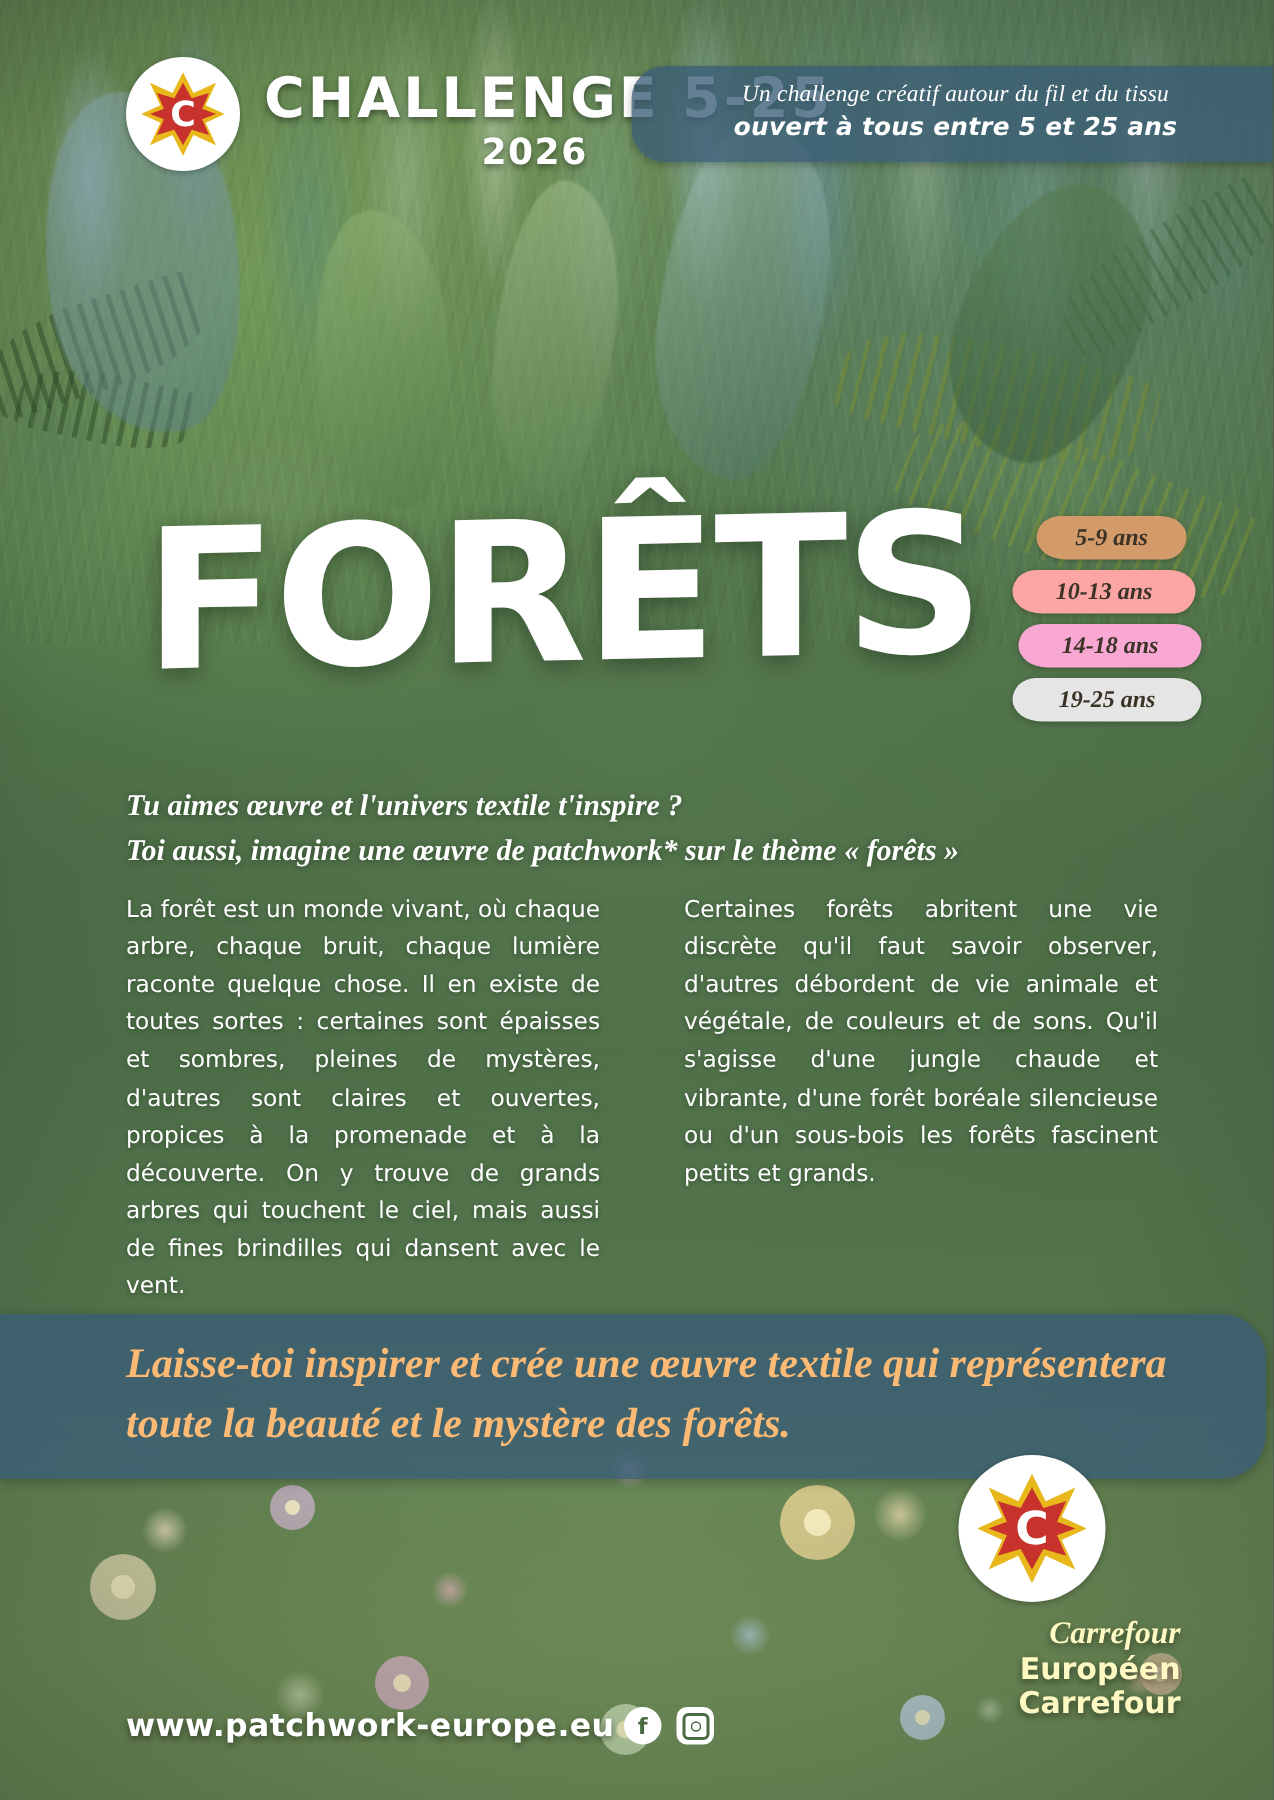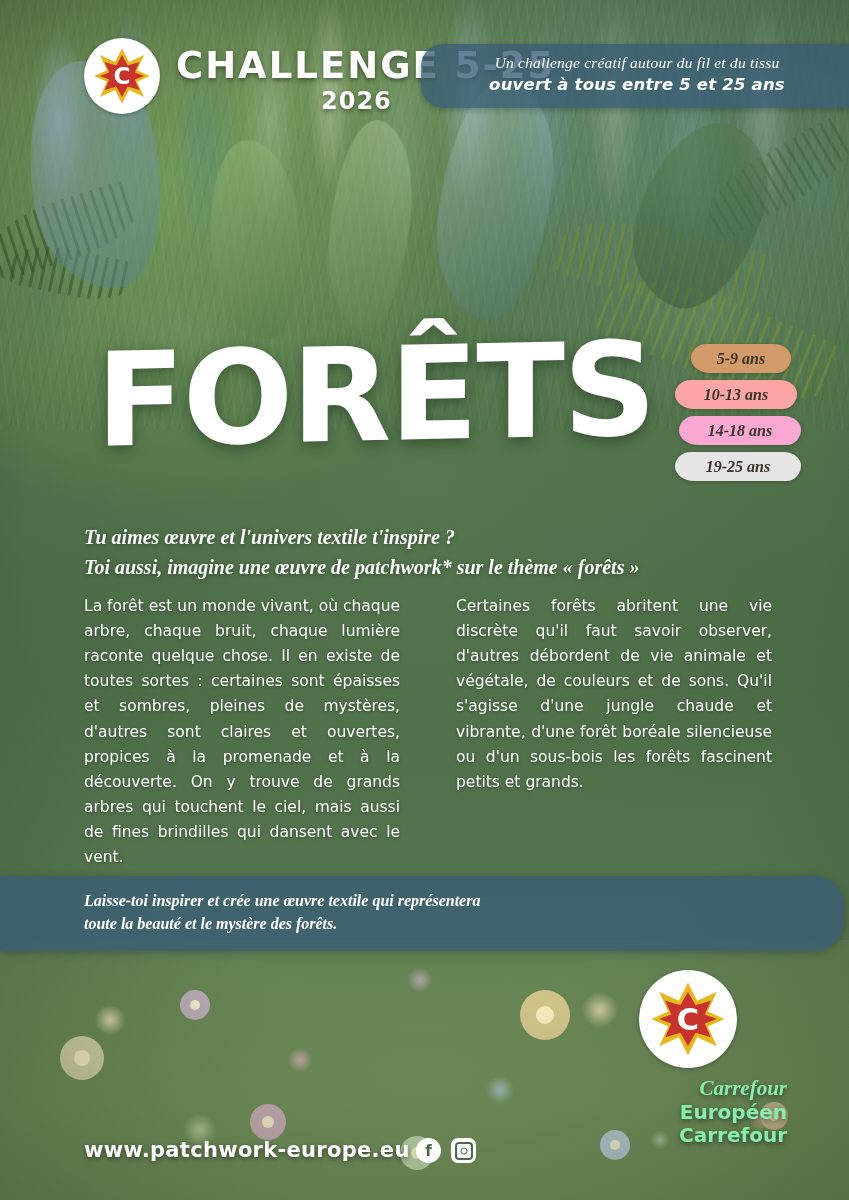--- a/index.html
+++ b/index.html
@@ -287,45 +287,45 @@
 
   
   .cta {
     position: absolute;
     left: 0;
     top: 876px;
     width: 720px;
     padding: 14px 40px 16px 84px;
     background: rgba(58,92,118,0.8);
     border-radius: 0 30px 30px 0;
-    color: #ffffff;
+    color: #fdba74;
     font-family: "Liberation Serif", serif;
     font-style: italic;
     font-weight: bold;
-    font-size: 16px;
+    font-size: 28px;
     line-height: 1.42;
     box-shadow: 0 2px 8px rgba(0,0,0,0.25);
   }
 
   
   .footer-logo {
     position: absolute;
     right: 56px;
     bottom: 52px;
     width: 210px;
     text-align: center;
   }
   .footer-logo-mark {
     position: relative;
     width: 98px;
     height: 98px;
     margin: 0 auto 8px auto;
   }
   .footer-logo-text {
-    color: #86efac;
+    color: #fef9c3;
     font-family: "DejaVu Sans", sans-serif;
     font-size: 20px;
     font-weight: bold;
     line-height: 1.18;
     text-align: right;
     padding-right: 6px;
     text-shadow: 0 2px 5px rgba(0,0,0,0.45);
   }
   .footer-logo-text .l1 {
     font-family: "Liberation Serif", serif;

